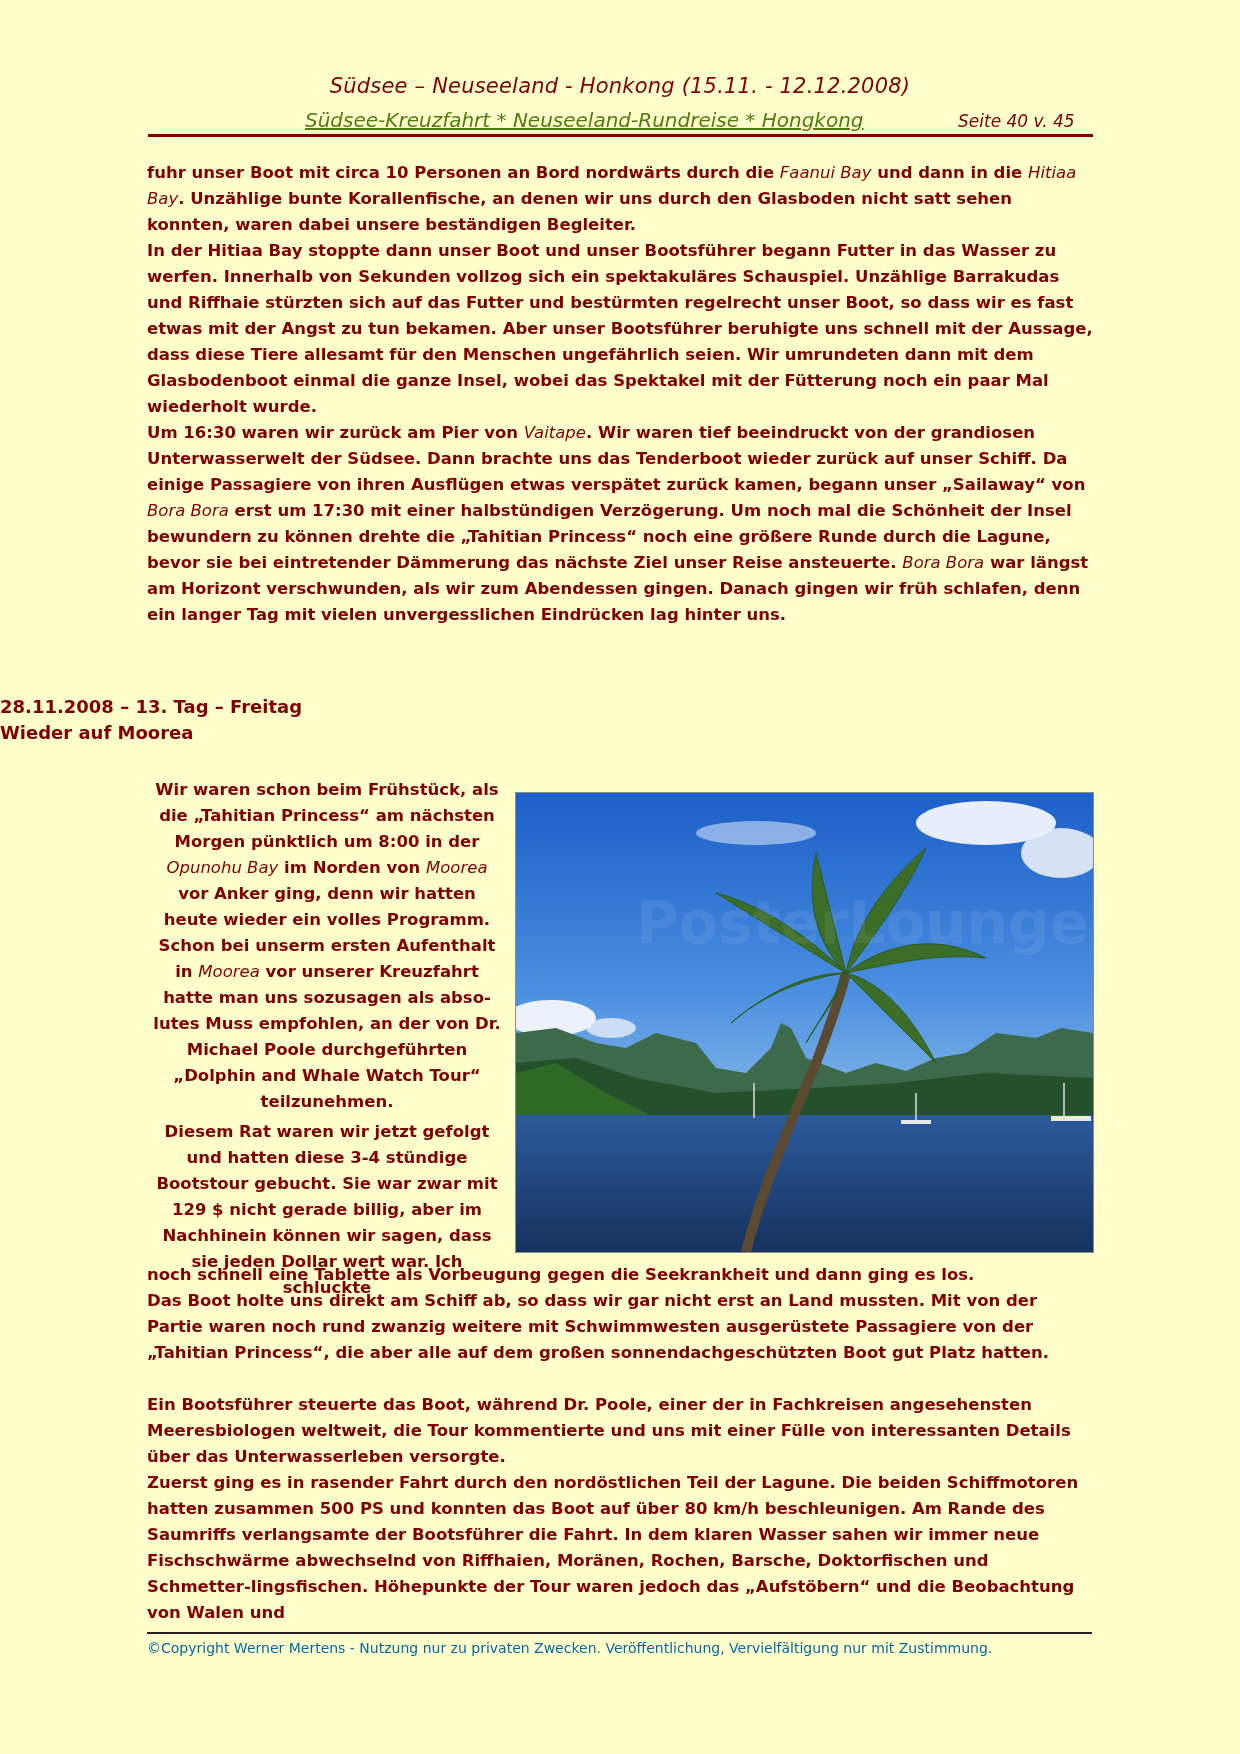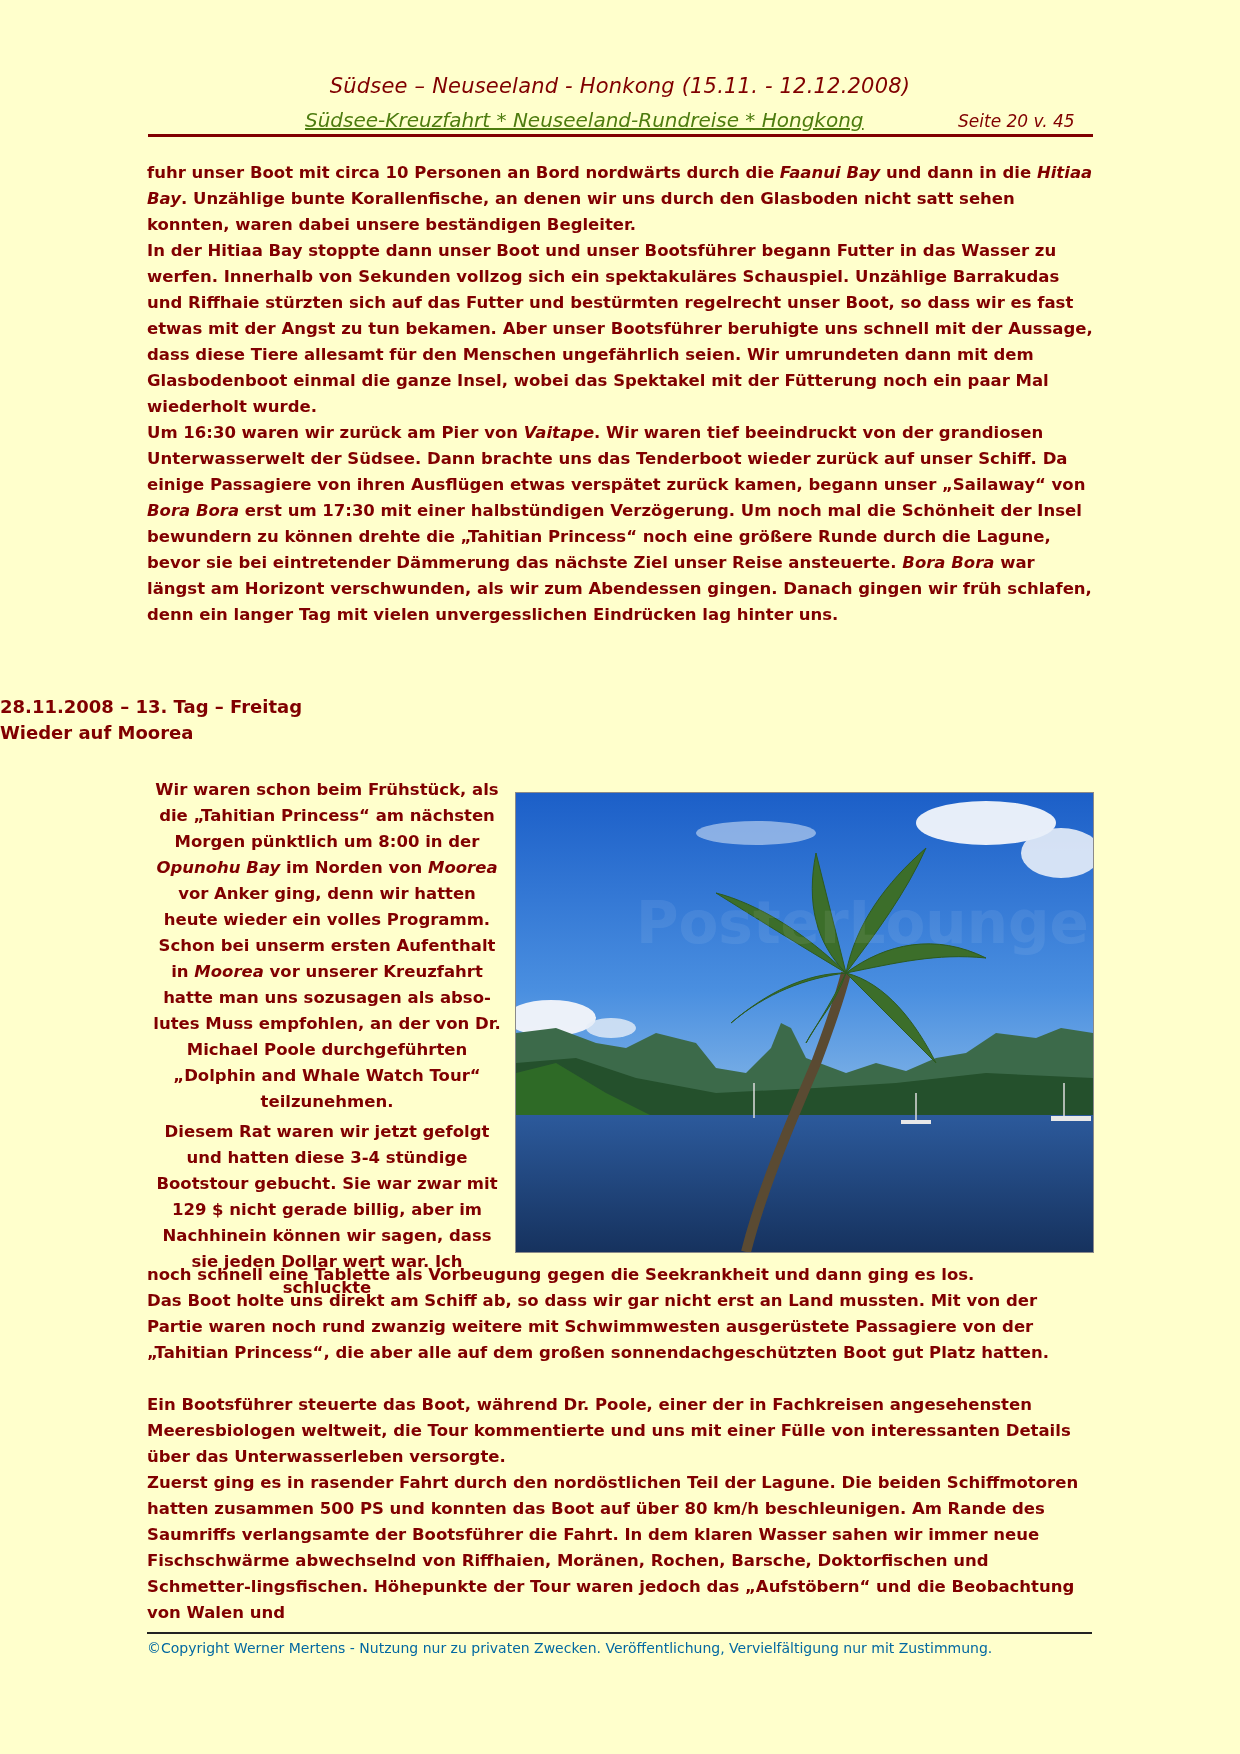--- a/index.html
+++ b/index.html
@@ -33,21 +33,21 @@
     position: absolute; left: 148px; top: 134px; width: 945px; height: 3px;
     background: #800000;
   }
 
   .body-text {
     position: absolute; left: 147px; width: 950px;
     font-size: 16.5px; font-weight: bold; line-height: 26px;
     color: #800000;
   }
   .body-text p { margin: 0; }
-  .it { font-style: italic; font-weight: bold; }
+  .it { font-style: italic; font-weight: normal; }
 
   .section-head {
     position: absolute; left: 0; width: 1240px; top: 694px;
     text-align: left; font-size: 18px; font-weight: bold; line-height: 26px;
   }
 
   .float-text {
     position: absolute; left: 147px; top: 773px; width: 360px;
     font-size: 16.5px; font-weight: bold; line-height: 26px;
   }
@@ -73,21 +73,21 @@
 </style>
 </head>
 <body>
 
 <div class="page">
 
   <div class="hdr-title">Südsee – Neuseeland - Honkong  (15.11.  - 12.12.2008)</div>
   <div class="hdr-sub">
     <span class="sub-main">Südsee-Kreuzfahrt * Neuseeland-Rundreise * Hongkong</span>
   </div>
-  <div class="hdr-page">Seite 20 v. 45</div>
+  <div class="hdr-page">Seite 40 v. 45</div>
   <div class="hdr-rule"></div>
 
   <div class="body-text" style="top:160px;">
     <p><span>fuhr unser Boot mit circa 10 Personen an Bord nordwärts durch die </span><span class="it">Faanui Bay</span><span> und dann in die </span><span class="it">Hitiaa Bay</span><span>. Unzählige bunte Korallenfische, an denen wir uns durch den Glasboden nicht satt sehen konnten, waren dabei unsere beständigen Begleiter.</span></p>
     <p>In der Hitiaa Bay stoppte dann unser Boot und unser Bootsführer begann Futter in das Wasser zu werfen. Innerhalb von Sekunden vollzog sich ein spektakuläres Schauspiel. Unzählige Barrakudas und Riffhaie stürzten sich auf das Futter und bestürmten regelrecht unser Boot, so dass wir es fast etwas mit der Angst zu tun bekamen. Aber unser Bootsführer beruhigte uns schnell mit der Aussage, dass diese Tiere allesamt für den Menschen ungefährlich seien. Wir umrundeten dann mit dem Glasbodenboot einmal die ganze Insel, wobei das Spektakel mit der Fütterung noch ein paar Mal wiederholt wurde.</p>
     <p><span>Um 16:30 waren wir zurück am Pier von </span><span class="it">Vaitape</span><span>. Wir waren tief beeindruckt von der grandiosen Unterwasserwelt der Südsee. Dann brachte uns das Tenderboot wieder zurück auf unser Schiff. Da einige Passagiere von ihren Ausflügen etwas verspätet zurück kamen, begann unser „Sailaway“ von </span><span class="it">Bora Bora</span><span> erst um 17:30 mit einer halbstündigen Verzögerung. Um noch mal die Schönheit der Insel bewundern zu können drehte die „Tahitian Princess“ noch eine größere Runde durch die Lagune, bevor sie bei eintretender Dämmerung das nächste Ziel unser Reise ansteuerte. </span><span class="it">Bora Bora</span><span> war längst am Horizont verschwunden, als wir zum Abendessen gingen. Danach gingen wir früh schlafen, denn ein langer Tag mit vielen unvergesslichen Eindrücken lag hinter uns.</span></p>
   </div>
 
   <div class="section-head">
     <div>28.11.2008 – 13. Tag – Freitag</div>

